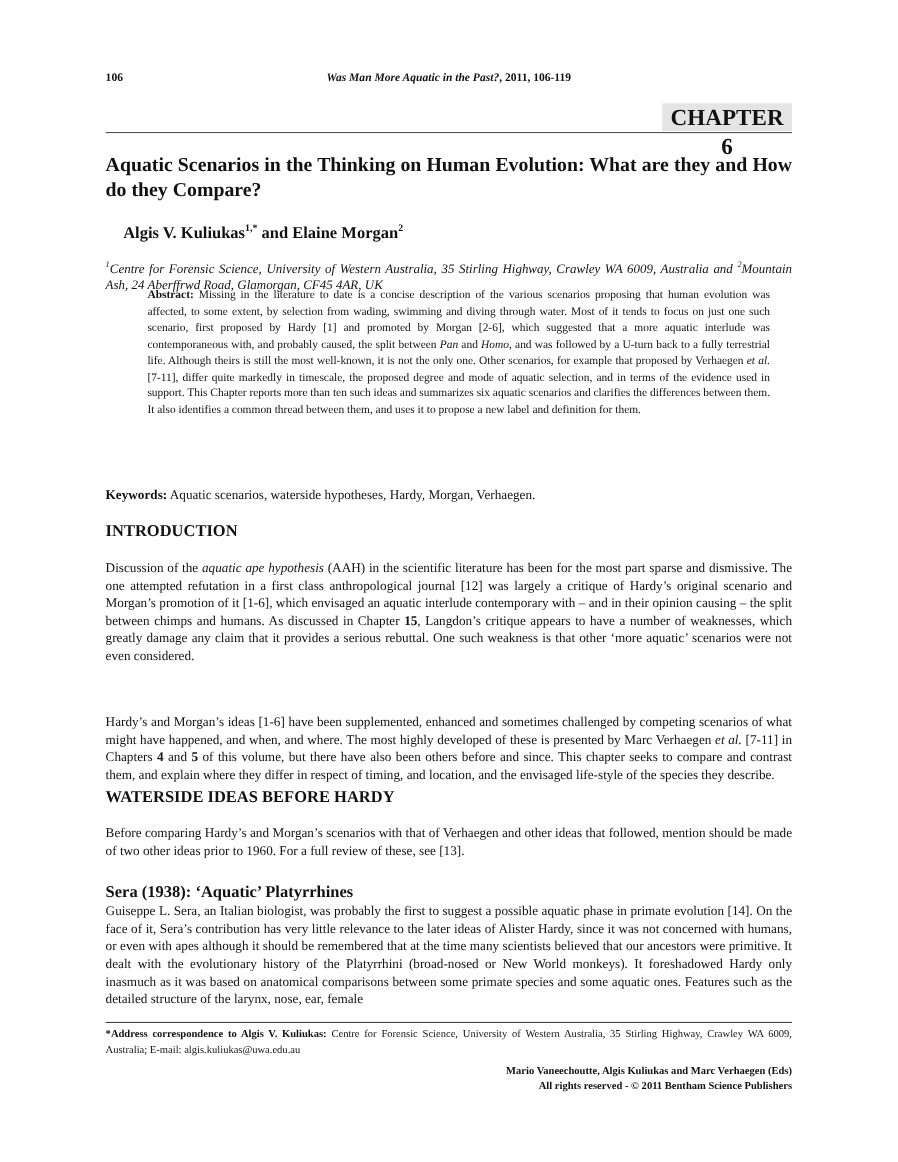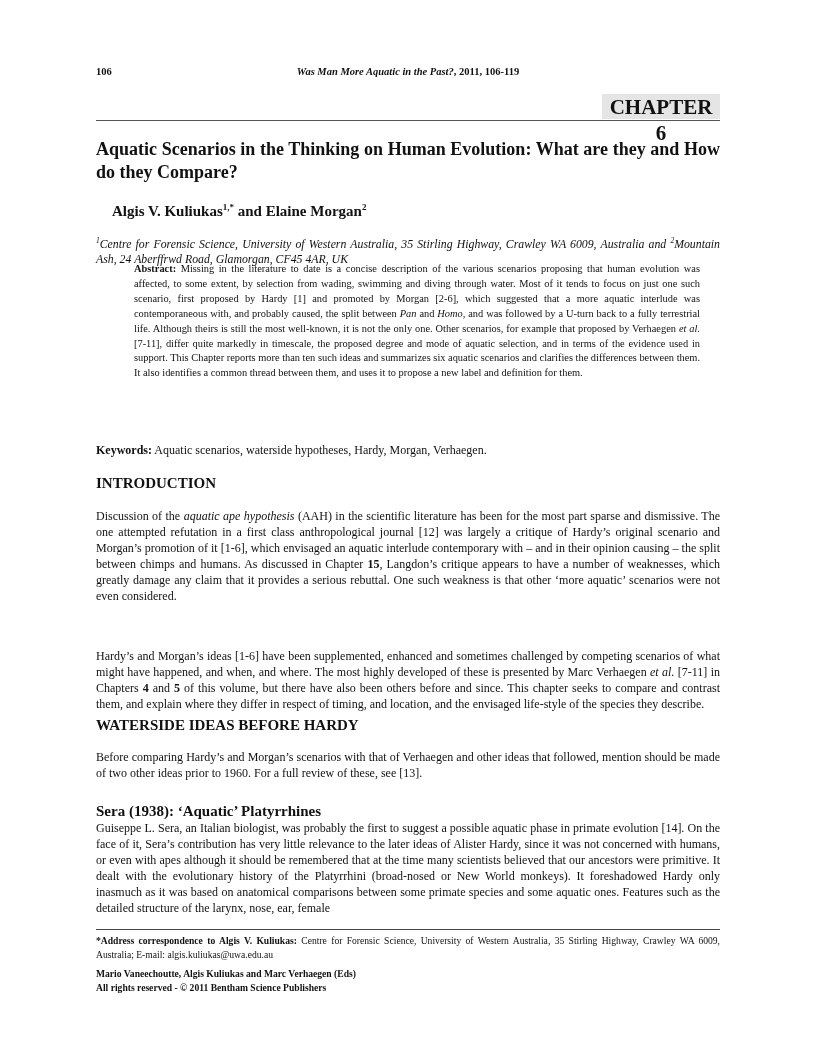--- a/index.html
+++ b/index.html
@@ -26,21 +26,21 @@
   .h-intro { top: 475px; }
   .p1 { top: 508px; }
   .p2 { top: 648px; }
   .h-water { top: 717px; }
   .p3 { top: 749px; }
   .h-sera { top: 803px; }
   .p4 { top: 820px; }
   .rule-foot { top: 929px; left: 96px; width: 624px; border-top: 1px solid #444; height: 0; }
   .footnote { top: 934px; left: 96px; width: 624px; font-size: 9.6px; line-height: 13.5px; text-align: justify; }
   .footnote b { font-weight: bold; }
-  .publisher { top: 967px; left: 96px; width: 624px; font-size: 9.6px; font-weight: bold; text-align: left; line-height: 13.5px; }
+  .publisher { top: 967px; left: 96px; width: 624px; font-size: 9.6px; font-weight: bold; text-align: right; line-height: 13.5px; }
   i { font-style: italic; }
   b { font-weight: bold; }
 </style>
 </head>
 <body>
 
 <div class="abs running-head">
   <span class="pnum">106</span>
   <span class="jtitle"><i>Was Man More Aquatic in the Past?</i><span>, 2011, 106-119</span></span>
 </div>

